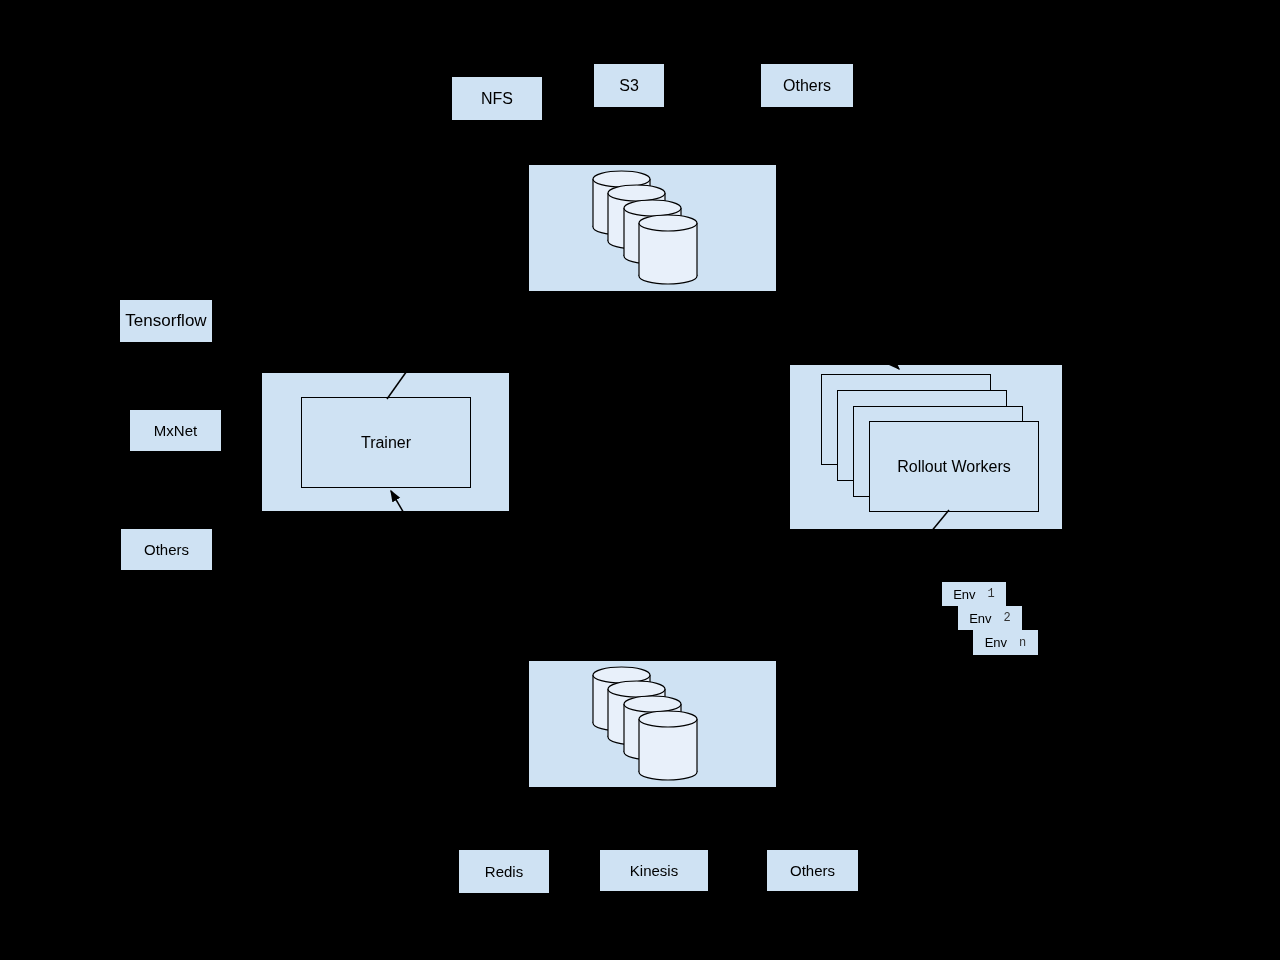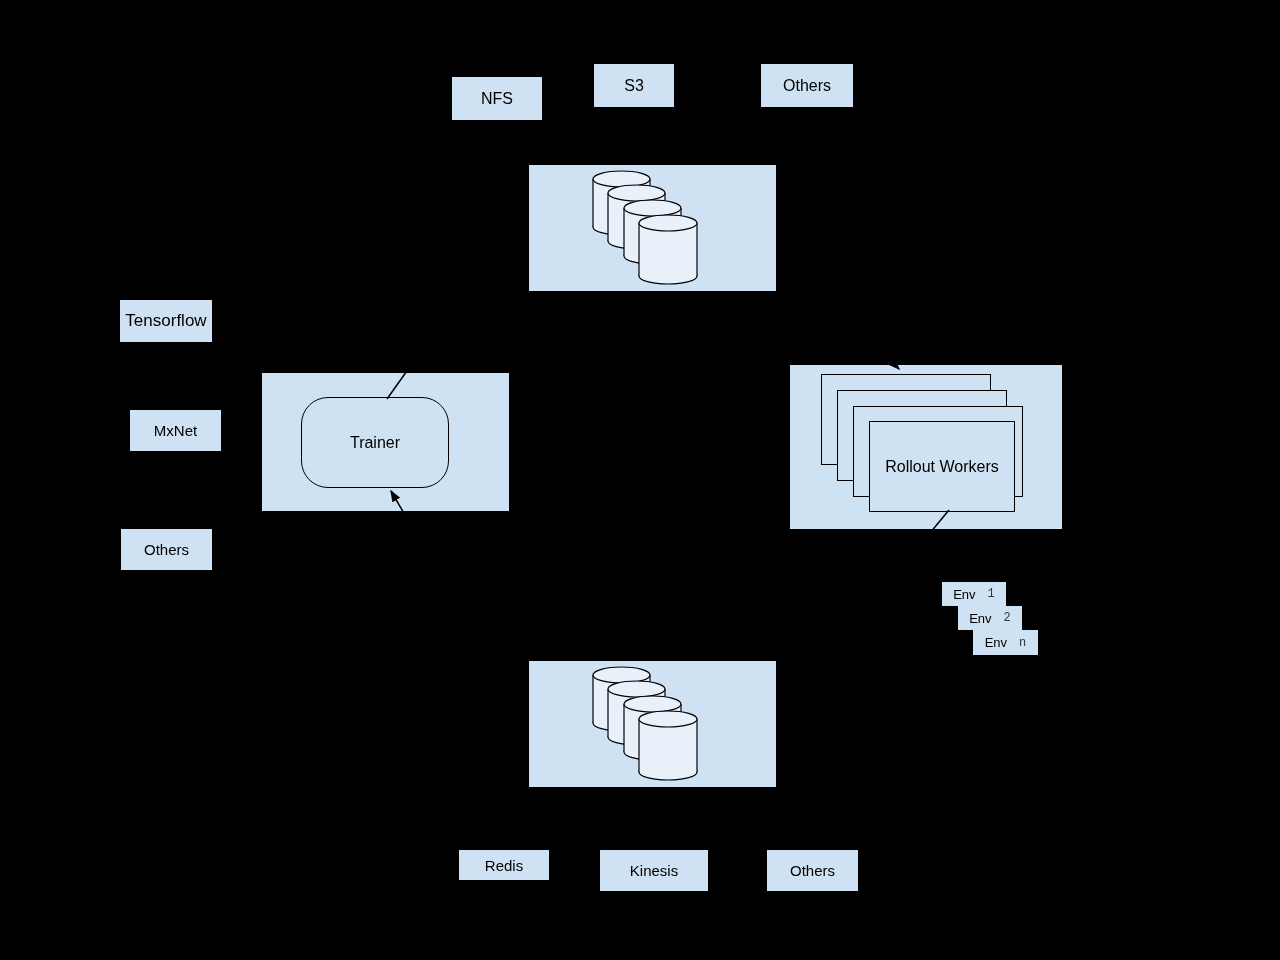--- a/index.html
+++ b/index.html
@@ -68,21 +68,21 @@
   }
 </style>
 </head>
 <body>
 
 <div class="canvas">
 
   <div class="box label-lg" style="left:452px; top:64px; width:90px; height:43px;margin-top:13px;">
     <span>NFS</span>
   </div>
-  <div class="box label-lg" style="left:594px; top:64px; width:80px; height:43px;">
+  <div class="box label-lg" style="left:594px; top:64px; width:70px; height:43px;">
     <span>S3</span>
   </div>
   <div class="box label-lg" style="left:761px; top:64px; width:92px; height:43px;">
     <span>Others</span>
   </div>
 
   <div class="storage-box" style="left:529px; top:165px; width:247px; height:126px;">
     <svg width="247" height="126" viewBox="0 0 247 126">
       <g transform="translate(64,6)">
         <ellipse cx="28.5" cy="56" rx="28.5" ry="8" fill="#e8f0fa" stroke="#000" stroke-width="1.2"></ellipse>
@@ -119,29 +119,29 @@
     <span>Tensorflow</span>
   </div>
   <div class="box label-md" style="left:130px; top:410px; width:91px; height:41px;">
     <span>MxNet</span>
   </div>
   <div class="box label-md" style="left:121px; top:529px; width:91px; height:41px;">
     <span>Others</span>
   </div>
 
   <div class="group-box" style="left:262px; top:373px; width:247px; height:138px;"></div>
-  <div class="stack-rect label-lg" style="left:301px; top:397px; width:148px; height:91px;border-radius:27px;">
+  <div class="stack-rect label-lg" style="left:301px; top:397px; width:170px; height:91px;">
     <span>Trainer</span>
   </div>
 
   <div class="group-box" style="left:790px; top:365px; width:272px; height:164px;"></div>
   <div class="stack-rect" style="left:821px; top:374px; width:170px; height:91px;"></div>
   <div class="stack-rect" style="left:837px; top:390px; width:170px; height:91px;"></div>
   <div class="stack-rect" style="left:853px; top:406px; width:170px; height:91px;"></div>
-  <div class="stack-rect label-lg" style="left:869px; top:421px; width:146px; height:91px;">
+  <div class="stack-rect label-lg" style="left:869px; top:421px; width:170px; height:91px;">
     <span>Rollout Workers</span>
   </div>
 
   <div class="env-box" style="left:942px; top:582px; width:64px; height:24px;">
     <span>Env</span>
     <span class="env-index">1</span>
   </div>
   <div class="env-box" style="left:958px; top:606px; width:64px; height:24px;">
     <span>Env</span>
     <span class="env-index">2</span>
@@ -177,21 +177,21 @@
       <g transform="translate(110,50)">
         <ellipse cx="29" cy="61" rx="29" ry="8" fill="#e8f0fa" stroke="#000" stroke-width="1.2"></ellipse>
         <rect x="0" y="8" width="58" height="53" fill="#e8f0fa"></rect>
         <line x1="0" y1="8" x2="0" y2="61" stroke="#000" stroke-width="1.2"></line>
         <line x1="58" y1="8" x2="58" y2="61" stroke="#000" stroke-width="1.2"></line>
         <ellipse cx="29" cy="8" rx="29" ry="8" fill="#e8f0fa" stroke="#000" stroke-width="1.2"></ellipse>
       </g>
     </svg>
   </div>
 
-  <div class="box label-md" style="left:459px; top:850px; width:90px; height:30px;text-align:right;">
+  <div class="box label-md" style="left:459px; top:850px; width:90px; height:43px;text-align:right;">
     <span>Redis</span>
   </div>
   <div class="box label-md" style="left:600px; top:850px; width:108px; height:41px;">
     <span>Kinesis</span>
   </div>
   <div class="box label-md" style="left:767px; top:850px; width:91px; height:41px;">
     <span>Others</span>
   </div>
 
   <svg class="overlay" width="1280" height="960" viewBox="0 0 1280 960">

